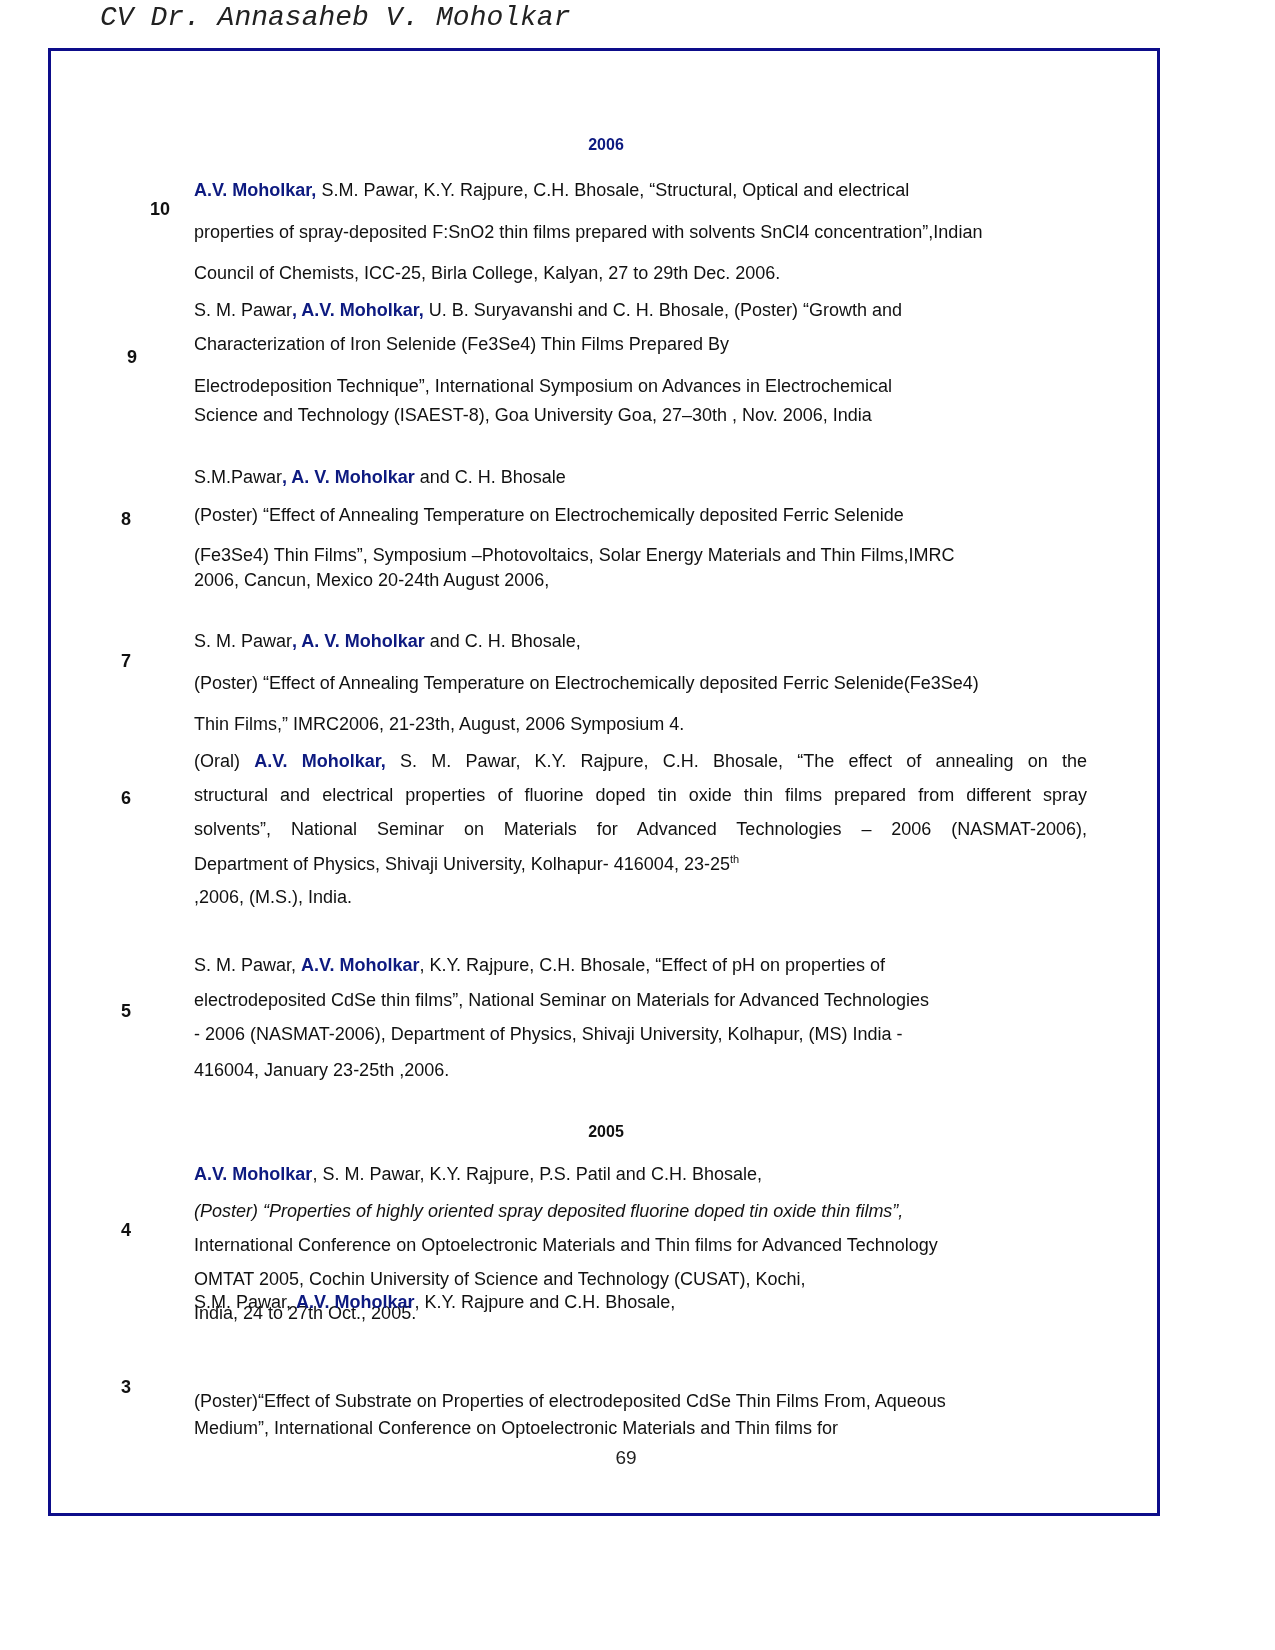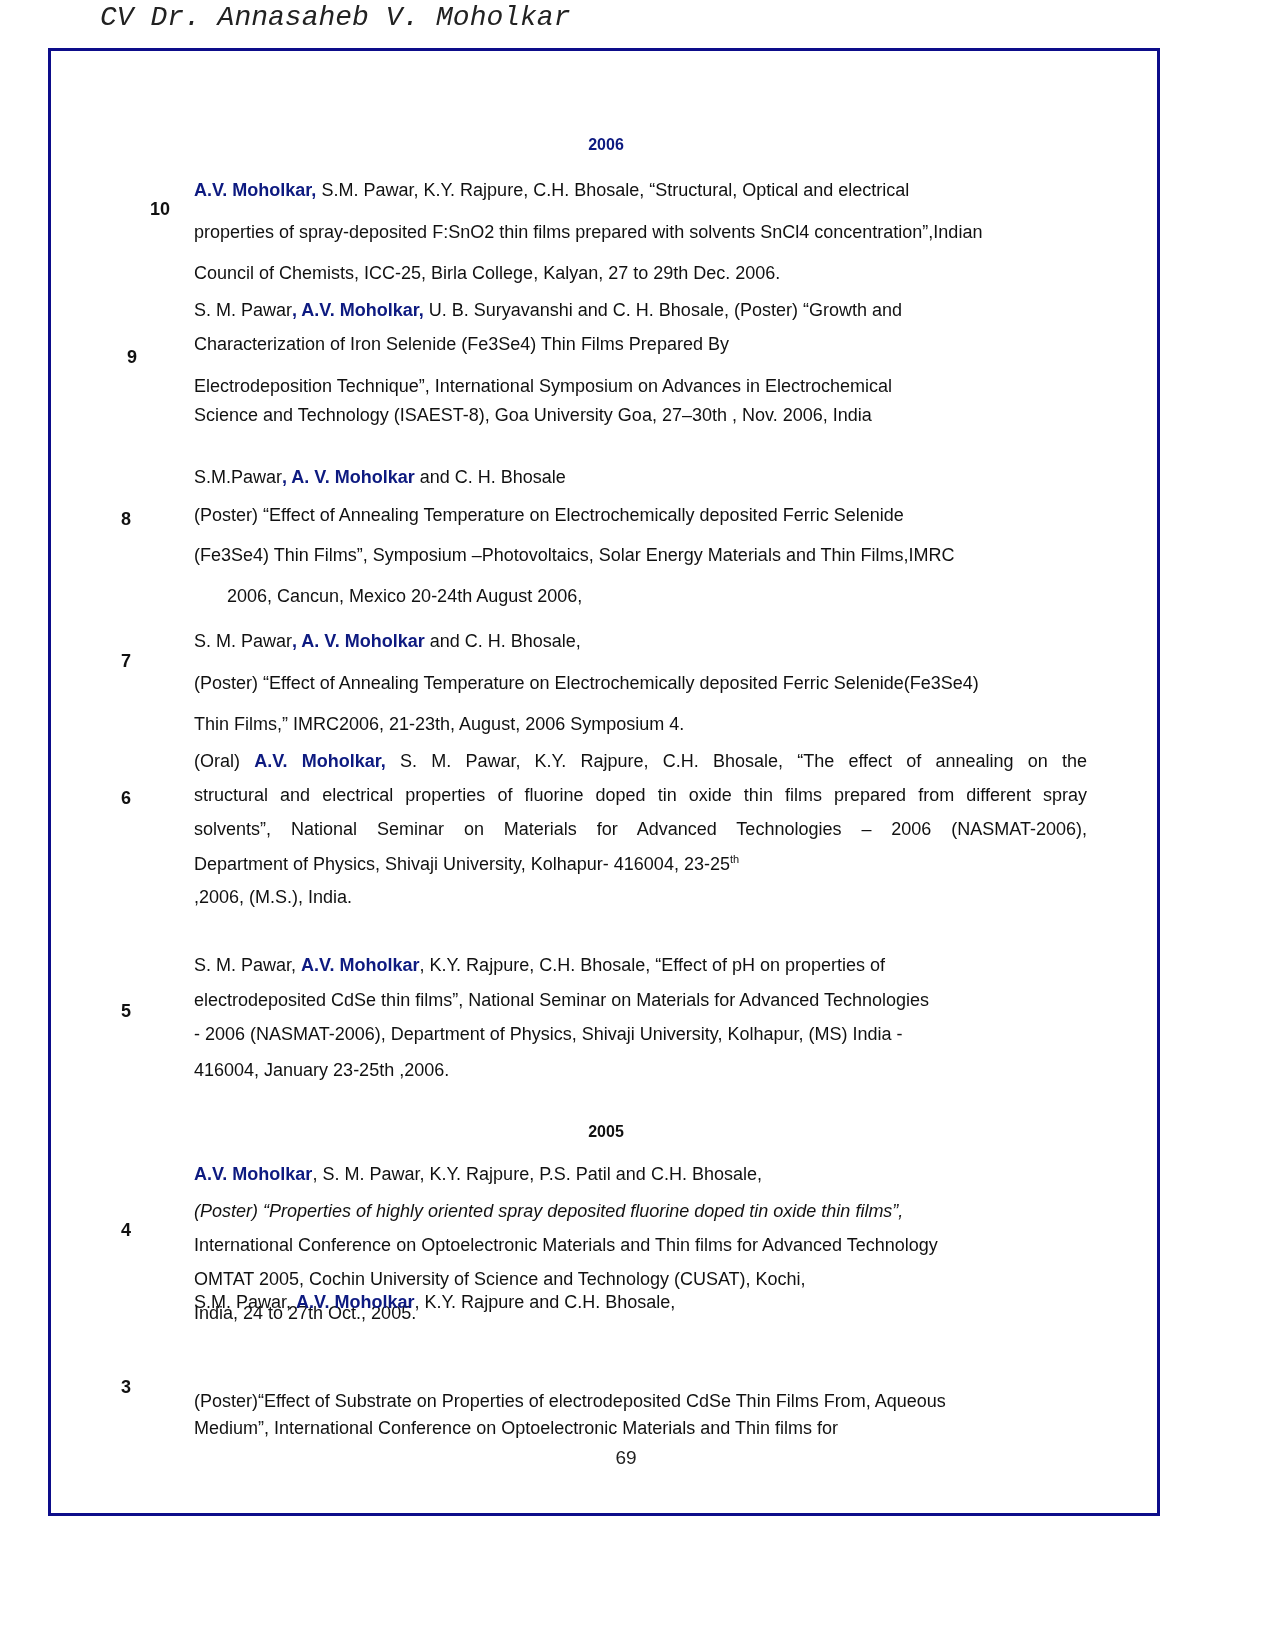--- a/index.html
+++ b/index.html
@@ -31,21 +31,21 @@
     <div class="line" style="top: 263px;"><span>Council of Chemists, ICC-25, Birla College, Kalyan, 27 to 29th Dec. 2006.</span></div>
     <div class="num" style="top: 347px; left: 127px;">9</div>
     <div class="line" style="top: 300px;"><span>S. M. Pawar</span><span class="hl">, A.V. Moholkar,</span><span> U. B. Suryavanshi and C. H. Bhosale, (Poster) “Growth and</span></div>
     <div class="line" style="top: 334px;"><span>Characterization of Iron Selenide (Fe3Se4) Thin Films Prepared By</span></div>
     <div class="line" style="top: 376px;"><span>Electrodeposition Technique”, International Symposium on Advances in Electrochemical</span></div>
     <div class="line" style="top: 405px;"><span>Science and Technology (ISAEST-8), Goa University Goa, 27–30th , Nov. 2006, India</span></div>
     <div class="num" style="top: 509px; left: 121px;">8</div>
     <div class="line" style="top: 467px;"><span>S.M.Pawar</span><span class="hl">, A. V. Moholkar</span><span> and C. H. Bhosale</span></div>
     <div class="line" style="top: 505px;"><span>(Poster) “Effect of Annealing Temperature on Electrochemically deposited Ferric Selenide</span></div>
     <div class="line" style="top: 545px;"><span>(Fe3Se4) Thin Films”, Symposium –Photovoltaics, Solar Energy Materials and Thin Films,IMRC</span></div>
-    <div class="line" style="top: 586px; margin-left: 33px;"><span>2006, Cancun, Mexico 20-24th August 2006,</span></div>
+    <div class="line" style="top: 570px;"><span>2006, Cancun, Mexico 20-24th August 2006,</span></div>
     <div class="num" style="top: 651px; left: 121px;">7</div>
     <div class="line" style="top: 631px;"><span>S. M. Pawar</span><span class="hl">, A. V. Moholkar</span><span> and C. H. Bhosale,</span></div>
     <div class="line" style="top: 673px;"><span>(Poster) “Effect of Annealing Temperature on Electrochemically deposited Ferric Selenide(Fe3Se4)</span></div>
     <div class="line" style="top: 714px;"><span>Thin Films,” IMRC2006, 21-23th, August, 2006 Symposium 4.</span></div>
     <div class="num" style="top: 788px; left: 121px;">6</div>
     <div class="line just" style="top: 751px;"><span>(Oral) </span><span class="hl">A.V. Moholkar,</span><span> S. M. Pawar, K.Y. Rajpure, C.H. Bhosale, “The effect of annealing on the</span></div>
     <div class="line just" style="top: 785px;"><span>structural and electrical properties of fluorine doped tin oxide thin films prepared from different spray</span></div>
     <div class="line just" style="top: 819px;"><span>solvents”, National Seminar on Materials for Advanced Technologies – 2006 (NASMAT-2006),</span></div>
     <div class="line" style="top: 853px;"><span>Department of Physics, Shivaji University, Kolhapur- 416004, 23-25</span><sup>th</sup></div>
     <div class="line" style="top: 887px;"><span>,2006, (M.S.), India.</span></div>

